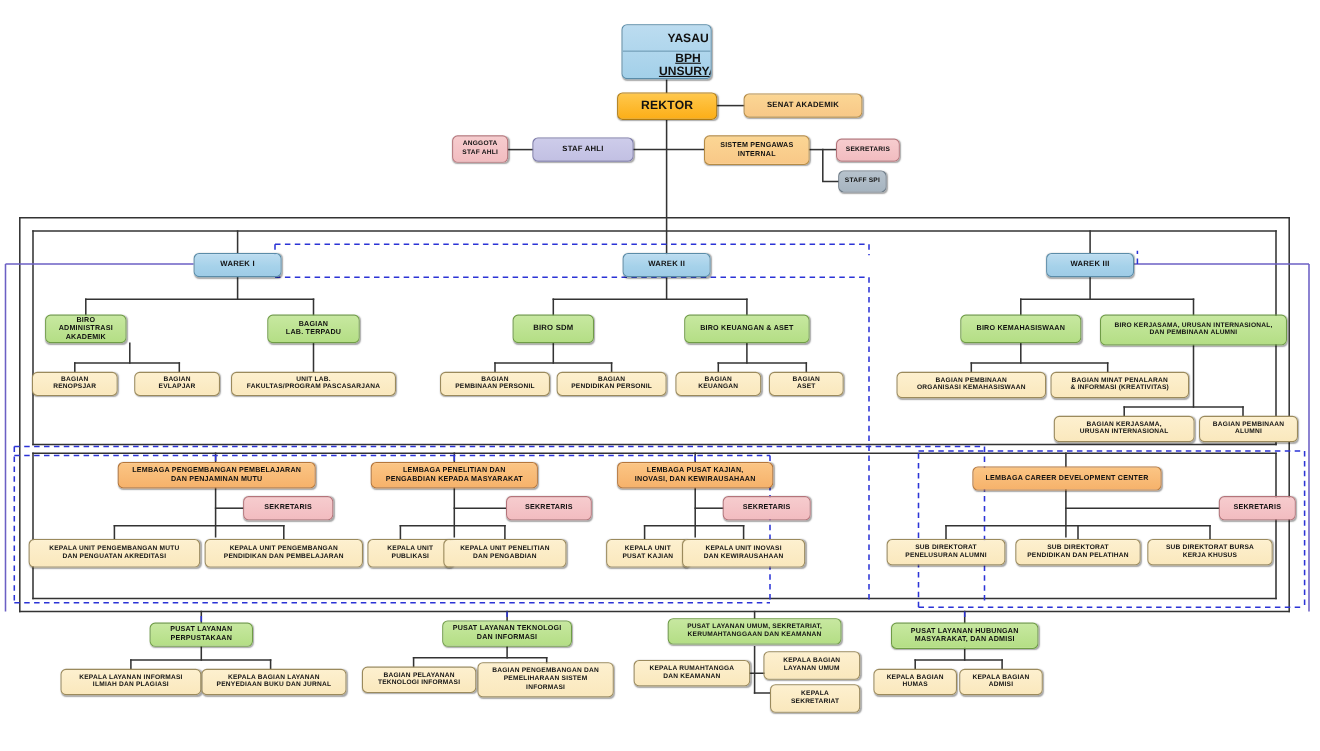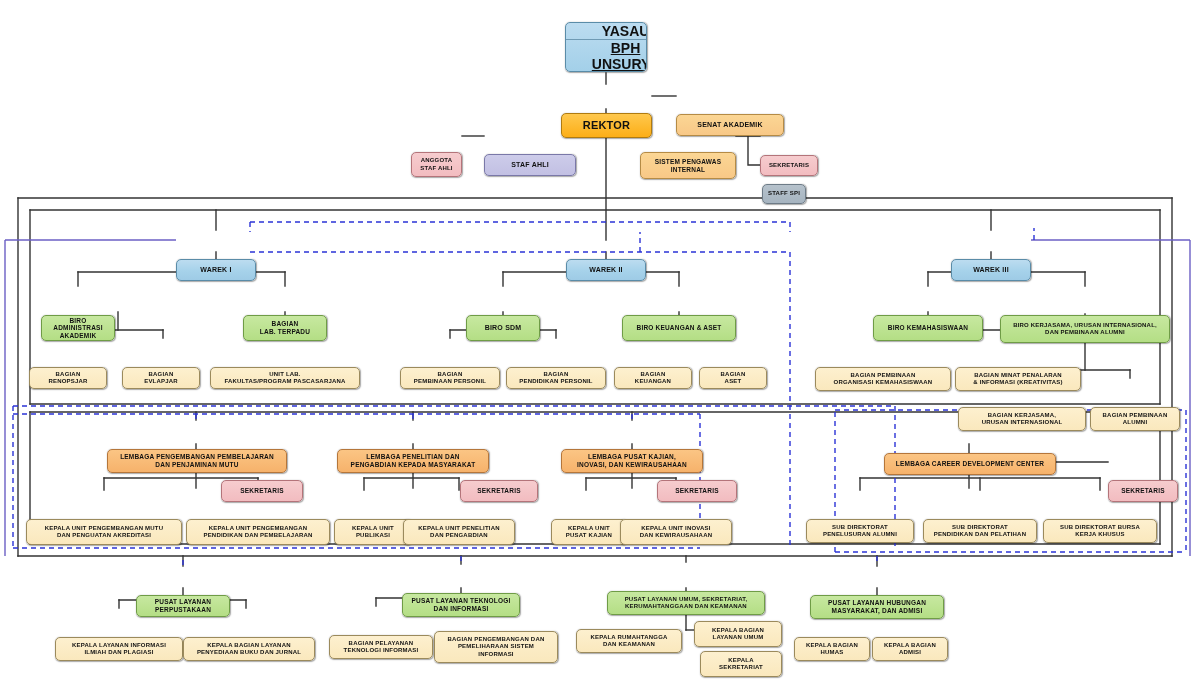--- a/index.html
+++ b/index.html
@@ -21,21 +21,20 @@
     text-align:center;
     border:1px solid #404040;
     border-radius:5px;
     font-weight:bold;
     letter-spacing:.2px;
     line-height:1.18;
     color:#111;
     z-index:5;
     padding:3px 2px;
     box-shadow:0.8px 0.8px 1.2px rgba(0,0,0,.35);
-    margin-top:29px;
   }
   .blue   {background:linear-gradient(180deg,#bcdcf0 0%,#a6d2ea 55%,#9ecbe6 100%);border-color:#5a8ca8;}
   .orange {background:linear-gradient(180deg,#ffc84d 0%,#fcae17 100%);border-color:#b07b10;}
   .lorange{background:linear-gradient(180deg,#fbd694 0%,#f8c887 100%);border-color:#b58b45;}
   .dorange{background:linear-gradient(180deg,#fbc584 0%,#f6b26b 100%);border-color:#b5763a;}
   .green  {background:linear-gradient(180deg,#c7e8a0 0%,#b4de85 100%);border-color:#6f9c46;}
   .cream  {background:linear-gradient(180deg,#fdf0cf 0%,#fae8bd 100%);border-color:#9b8a5c;}
   .pink   {background:linear-gradient(180deg,#f6ccce 0%,#f2bcc0 100%);border-color:#b4747a;}
   .purple {background:linear-gradient(180deg,#cdccea 0%,#c2c0e3 100%);border-color:#7a78a8;}
   .slate  {background:linear-gradient(180deg,#b6c2cc 0%,#a6b4c0 100%);border-color:#6d7b87;}
@@ -47,21 +46,21 @@
     background:linear-gradient(180deg,#bcdcf0 0%,#a3d0e9 100%);
   }
   .stackbox .seg{
     flex:1;display:flex;align-items:center;justify-content:center;
     font-weight:bold;color:#111;text-align:center;
   }
   .stackbox .seg+.seg{border-top:1px solid #6f9ab4;text-decoration:underline;}
   .f6{font-size:6px;}
   .f65{font-size:6.5px;}
   .f7{font-size:7px;}
-  .f9{font-size:14px;padding-left:39px;}
+  .f9{font-size:11px;padding-left:39px;}
   .f11{font-size:11px;}
 </style>
 </head>
 <body>
 
 <div id="chart">
 
   <svg id="wires" viewBox="0 0 1200 683">
     <g stroke="#333333" stroke-width="1.4" fill="none" stroke-linecap="square">
 

